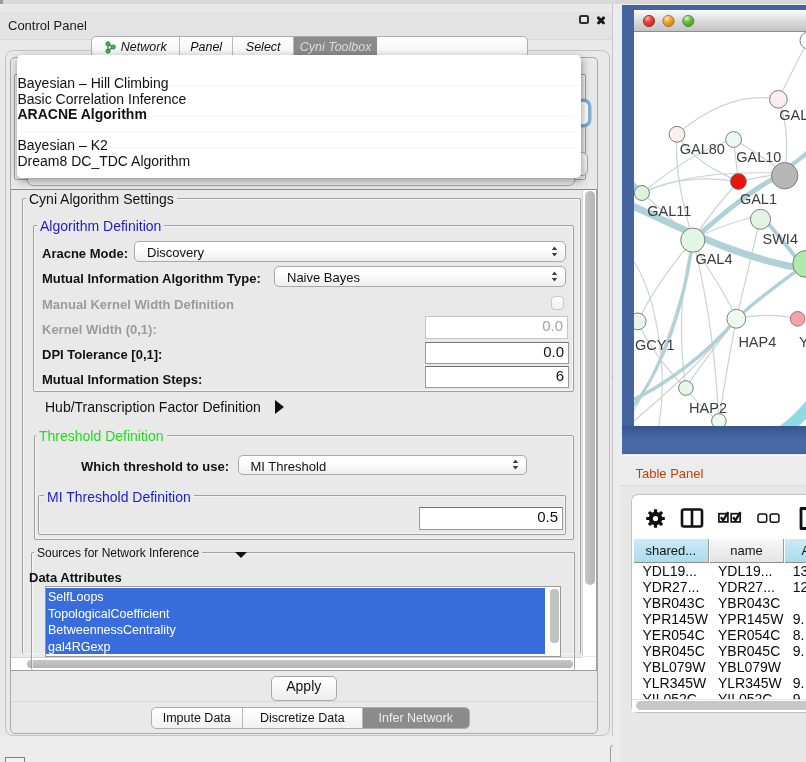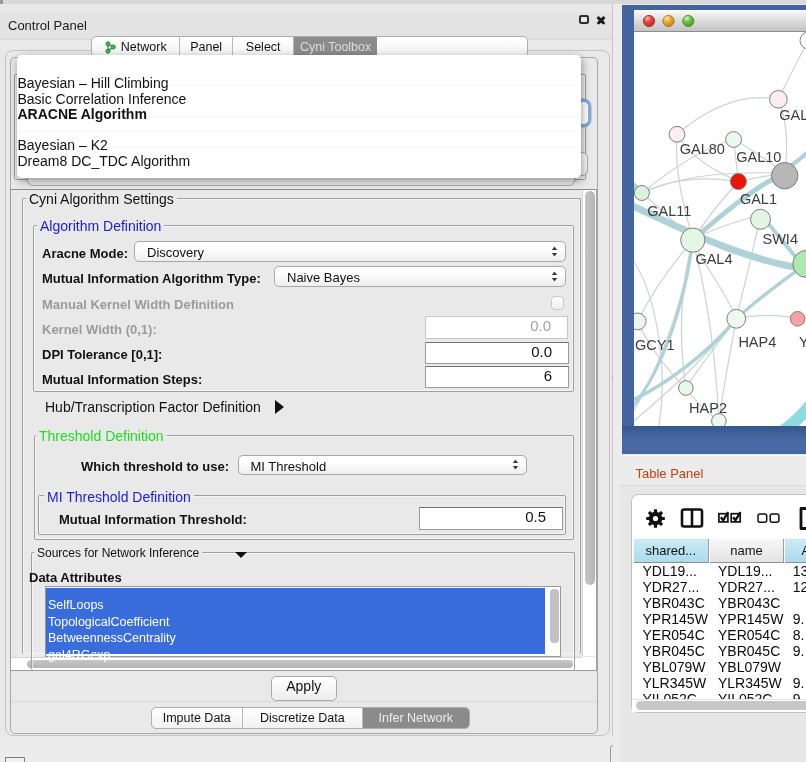--- a/index.html
+++ b/index.html
@@ -11,21 +11,21 @@
 #cpwin{left:0;top:4px;width:613px;height:732px;background:#e9e9e9;border-right:1px solid #c6c6c6;}
 #cptitle{left:0;top:4px;width:612px;height:28px;background:#e3e3e3;border-bottom:1px solid #d8d8d8;margin-top:8px;}
 #cptitle span{position:absolute;left:8px;top:6px;font-size:13px;color:#1b1b1b;}
 #floatbtn{left:579px;top:14.5px;width:10px;height:9.5px;border:2px solid #2c2c2c;border-radius:2.5px;background:#e9e9e9;}
 .xbar{position:absolute;left:596px;top:18.7px;width:10px;height:2.8px;background:#1b1b1b;border-radius:1.4px;}
 
 #panelA{left:5px;top:50px;width:605px;height:686px;border:1.5px solid #c2c2c2;border-radius:8px;background:#e9e9e9;}
 #panelB{left:10px;top:57px;width:588px;height:677px;border:1px solid #a8a8a8;border-radius:5px;background:#e9e9e9;}
 
 #tabtop{left:90.5px;top:36px;width:437px;height:22px;display:flex;border:1px solid #aeaeae;border-radius:5px;background:linear-gradient(#ffffff,#f1f1f1);overflow:hidden;font-size:12.5px;color:#111;}
-#tabtop .seg{display:flex;align-items:center;justify-content:center;border-right:1px solid #b9b9b9;height:100%;}
+#tabtop .seg{display:flex;align-items:center;justify-content:center;border-right:1px solid #b9b9b9;height:100%;font-style:italic;}
 #tabtop .seg:last-child{border-right:none;}
 #tabtop .sel{background:#8b8b8b;color:#dcdcdc;}
 
 #tabbot{left:150.5px;top:706.5px;width:319.5px;height:22px;display:flex;border:1px solid #aeaeae;border-radius:5px;background:linear-gradient(#ffffff,#f1f1f1);overflow:hidden;font-size:12.5px;color:#111;}
 #tabbot .seg{display:flex;align-items:center;justify-content:center;border-right:1px solid #b9b9b9;height:100%;}
 #tabbot .seg:last-child{border-right:none;}
 #tabbot .sel{background:#8b8b8b;color:#ececec;}
 
 #spane{left:10px;top:188.5px;width:587px;height:482.5px;border-top:1px solid #8c8c8c;border-left:1px solid #9d9d9d;border-right:1px solid #9d9d9d;border-bottom:1px solid #9d9d9d;background:#e9e9e9;}
 #vsb{left:582px;top:190px;width:14px;height:466px;background:#fff;border-left:1px solid #d4d4d4;}
@@ -34,31 +34,31 @@
 #hsbthumb{left:27px;top:659.5px;width:546px;height:8.5px;background:linear-gradient(#c6c6c6,#b4b4b4);border-radius:4.5px;}
 
 .group{position:absolute;border:1px solid #9f9f9f;border-radius:2px;box-shadow:inset 0 0 0 1px rgba(255,255,255,.55);}
 .gtitle{position:absolute;font-size:14px;background:#e9e9e9;padding:0 3px;white-space:nowrap;}
 
 .lbl{position:absolute;font-size:13px;font-weight:bold;color:#111;white-space:nowrap;}
 .lbl.dis{color:#9b9b9b;}
 .combo{position:absolute;background:linear-gradient(#ffffff 30%,#eeeeee);border:1px solid #a9a9a9;border-radius:5px;font-size:13px;color:#111;}
 .combo .ct{position:absolute;left:12px;top:3px;}
 .combo svg{position:absolute;right:7px;top:50%;margin-top:-7px;}
-.field{position:absolute;background:#fff;border:1px solid #9a9a9a;border-top-color:#737373;font-size:15px;color:#111;text-align:right;padding-right:16px;}
+.field{position:absolute;background:#fff;border:1px solid #9a9a9a;border-top-color:#737373;font-size:15px;color:#111;text-align:right;padding-right:4px;}
 .field.dis{border-color:#c6c6c6;color:#a2a2a2;}
 
 #popup{left:17px;top:55px;width:564px;height:122.5px;background:rgba(255,255,255,.94);border-radius:5px;
  box-shadow:1px 3px 8px rgba(0,0,0,.4);font-size:14px;line-height:15.5px;color:#111;
  background-image:repeating-linear-gradient(#ffffff 0,#ffffff 14.5px,#f5f6f8 14.5px,#f5f6f8 15.5px);}
 #popup div{position:absolute;white-space:nowrap;}
 
 #attrlist{left:44.5px;top:586px;width:516.5px;height:71px;border:1px solid #989898;background:#fff;}
 #attrsel{left:45.5px;top:587.5px;width:499px;height:66.5px;background:#3a6ddc;}
-#attrsel div{position:absolute;left:2.5px;color:#fff;font-size:12.5px;white-space:nowrap;margin-top:8px;}
+#attrsel div{position:absolute;left:2.5px;color:#fff;font-size:12.5px;white-space:nowrap;}
 #applybtn{left:270.5px;top:676px;width:66.5px;height:25px;background:linear-gradient(#ffffff,#ededed);border:1px solid #a8a8a8;border-radius:5px;text-align:center;font-size:14px;color:#111;line-height:18px;}
 </style>
 </head>
 <body>
 <div id="stage">
 
  <div class="abs" style="left:0;top:0;width:806px;height:4px;background:#d8d8d8"></div>
  <div class="abs" style="left:0;top:0;width:3px;height:9px;background:#9a9a9a"></div>
 
  <div class="abs" id="cpwin"></div>
@@ -141,21 +141,20 @@
  <div class="lbl" style="left:81px;top:458.5px">Which threshold to use:</div>
  <div class="combo" style="left:237.5px;top:455px;width:289.5px;height:20px">
       <span class="ct">MI Threshold</span>
   <svg width="7" height="13" viewBox="0 0 7 13">
         <path d="M0.8 5 L3.5 1.5 L6.2 5 Z" fill="#3a3a3a"></path>
         <path d="M0.8 8 L3.5 11.5 L6.2 8 Z" fill="#3a3a3a"></path>
       </svg>
  </div>
  <div class="abs group" style="left:38px;top:495px;width:528px;height:40px"></div>
  <div class="gtitle" style="left:44px;top:488.5px;color:#1b1bd8">MI Threshold Definition</div>
- <div class="lbl" style="left:59px;top:511.5px">Mutual Information Threshold:</div>
  <div class="field" style="left:418.5px;top:507px;width:144.5px;height:22.5px">0.5</div>
 
  <div class="abs group" style="left:31px;top:551.5px;width:544px;height:118px;border-bottom:none"></div>
  <div class="gtitle" style="left:34px;top:545.5px;color:#111;font-size:12px">Sources for Network Inference</div>
  <div class="abs" style="left:234.5px;top:551.5px;width:0;height:0;border-top:6.5px solid #111;border-left:6.5px solid transparent;border-right:6.5px solid transparent"></div>
  <div class="lbl" style="left:29px;top:569.5px">Data Attributes</div>
  <div class="abs" id="attrlist"></div>
  <div class="abs" id="attrsel">
   <div style="top:2.5px">SelfLoops</div>
   <div style="top:19px">TopologicalCoefficient</div>

